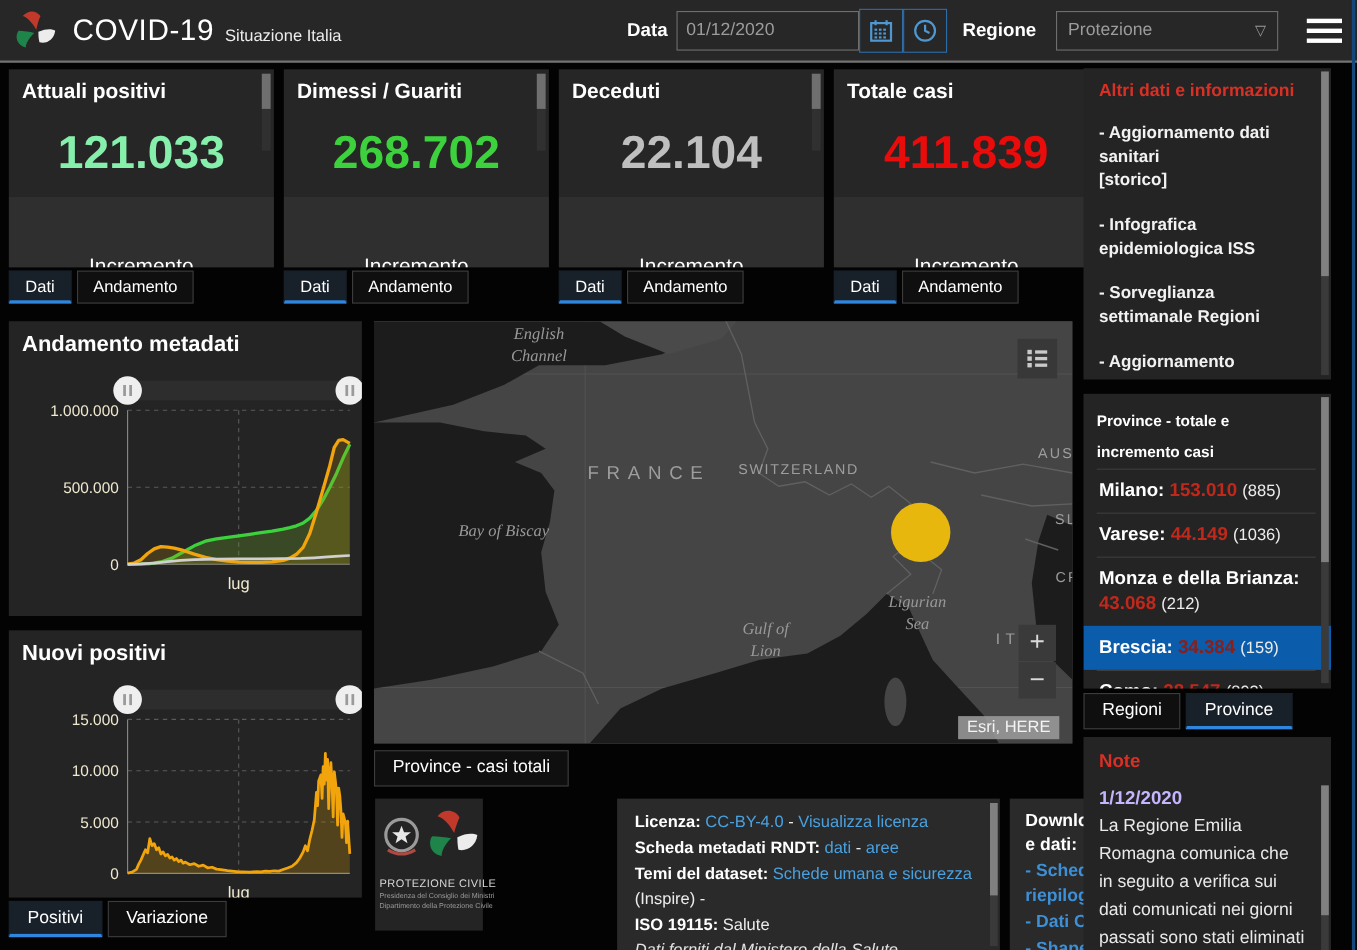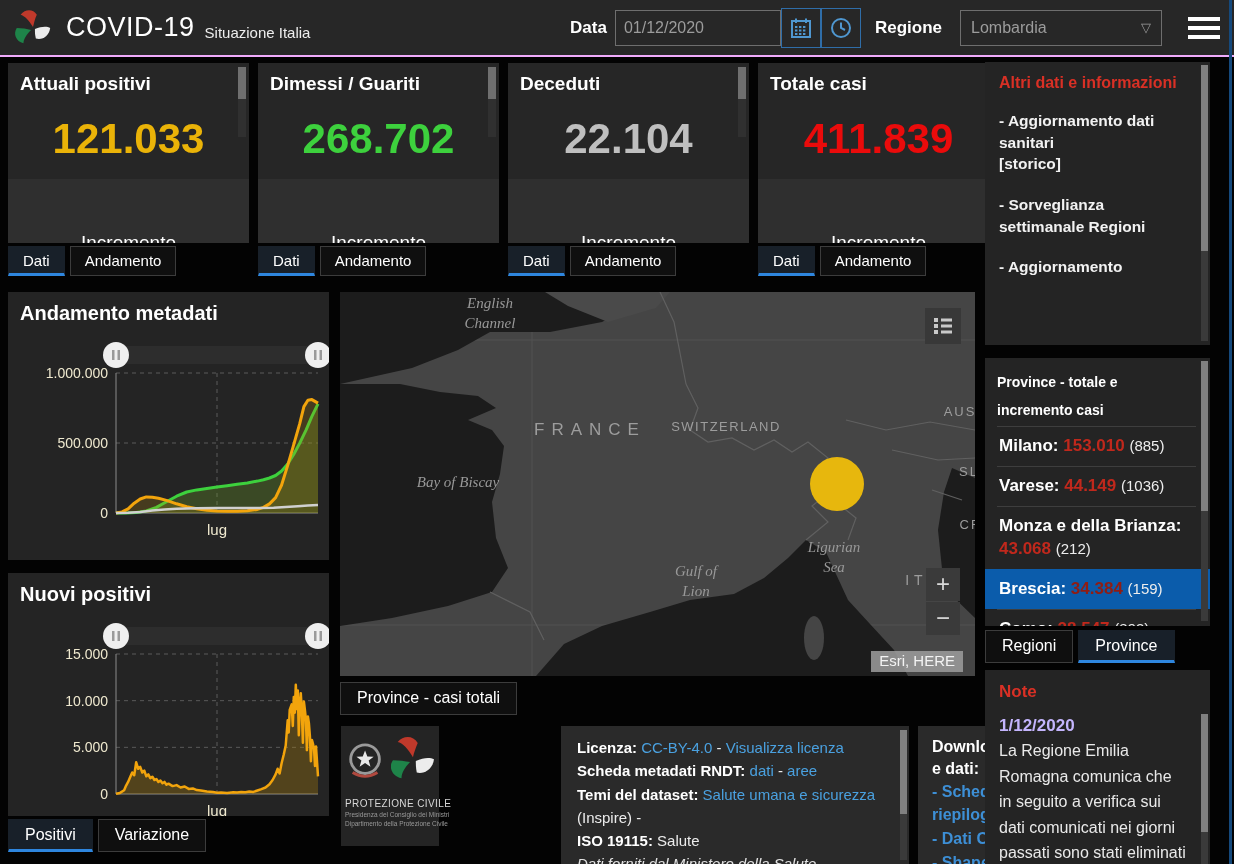--- a/index.html
+++ b/index.html
@@ -1,20 +1,20 @@
 <!DOCTYPE html>
 <html><head>
 <meta charset="utf-8">
 <style>
   html,body{margin:0;padding:0;background:#000;}
   body{font-family:"Liberation Sans",sans-serif;-webkit-font-smoothing:antialiased;}
   .app{position:relative;width:1234px;height:864px;background:#030303;overflow:hidden;}
 
   
-  .hdr{position:absolute;left:0;top:0;width:1234px;height:57px;background:#272727;border-bottom:2px solid #f0abfc;display:flex;align-items:center;box-sizing:border-box;padding:0 14px 0 12px;}
+  .hdr{position:absolute;left:0;top:0;width:1234px;height:57px;background:#272727;border-bottom:2px solid #737373;display:flex;align-items:center;box-sizing:border-box;padding:0 14px 0 12px;}
   .hdr .logo{width:42px;height:42px;margin-right:12px;flex:0 0 auto;}
   .hdr .ttl{font-size:27px;font-weight:400;color:#fff;letter-spacing:.5px;}
   .hdr .sub{font-size:15px;color:#ededed;margin-left:10px;margin-top:9px;}
   .hdr .sp{flex:1;}
   .hdr .lbl{font-size:17px;font-weight:bold;color:#fff;margin-right:8px;white-space:nowrap;}
   .datebox{width:166px;height:36px;border:1px solid #6e6e6e;background:transparent;color:#9c9c9c;font-size:16px;font-family:"Liberation Sans",sans-serif;padding:0 8px;box-sizing:border-box;outline:none;}
   .icon-btn{width:40px;height:40px;border:1px solid #2f6da8;display:flex;align-items:center;justify-content:center;box-sizing:border-box;cursor:pointer;background:transparent;}
   .regsel{width:202px;height:36px;border:1px solid #6e6e6e;color:#9c9c9c;font-size:16px;display:flex;align-items:center;box-sizing:border-box;padding:0 10px;margin-left:10px;cursor:pointer;}
   .regsel .tri{margin-left:auto;color:#9c9c9c;font-size:13px;}
   .menu{margin-left:26px;cursor:pointer;display:flex;flex-direction:column;gap:5px;}
@@ -132,35 +132,35 @@
       </svg>
     </div>
     <div class="icon-btn">
       <svg width="24" height="24" viewBox="0 0 24 24">
         <circle cx="12" cy="12" r="9" fill="none" stroke="#4f97d0" stroke-width="2"></circle>
         <path d="M12 6.5 V12 L16 14" fill="none" stroke="#4f97d0" stroke-width="2"></path>
       </svg>
     </div>
     <div class="lbl" style="margin-left:14px">Regione</div>
     <div class="regsel">
-      <span>Lombardia</span>
+      <span>Protezione</span>
       <span class="tri">▽</span>
     </div>
     <div class="menu" aria-label="menu">
       <i></i>
         <i></i>
         <i></i>
     </div>
   </div>
 
   <div class="cards" id="cards">
       <div class="cardwrap">
         <div class="card">
           <div class="t">Attuali positivi</div>
-          <div class="v" style="color: #eab308;">121.033</div>
+          <div class="v" style="color: #86efac;">121.033</div>
           <div class="incband">
             <div class="il">Incremento</div>
             <div class="iv" style="color: rgb(245, 165, 25);">-4.375</div>
           </div>
           <div class="mini-scroll">
             <i></i>
           </div>
         </div>
         <div class="tabs">
           <div class="tab active">Dati</div>
@@ -356,21 +356,21 @@
         </svg>
       </div>
       <div class="nm">PROTEZIONE CIVILE</div>
       <div class="sl">Presidenza del Consiglio dei Ministri</div>
       <div class="sl">Dipartimento della Protezione Civile</div>
     </div>
     <div class="licbox">
       <div id="license-lines">
           <div class="ln"><b>Licenza: </b><span class="lnk">CC-BY-4.0</span><span> - </span><span class="lnk">Visualizza licenza</span></div>
           <div class="ln"><b>Scheda metadati RNDT: </b><span class="lnk">dati</span><span> - </span><span class="lnk">aree</span></div>
-          <div class="ln"><b>Temi del dataset: </b><span class="lnk">Salute umana e sicurezza</span><span> (Inspire) -</span></div>
+          <div class="ln"><b>Temi del dataset: </b><span class="lnk">Schede umana e sicurezza</span><span> (Inspire) -</span></div>
           <div class="ln"><b>ISO 19115: </b><span>Salute</span></div>
           <div class="ln"><span class="it">Dati forniti dal Ministero della Salute</span></div>
         </div>
       <div class="vscroll" style="height:130px;top:4px;">
           <i style="height:84px;margin-top:0;"></i>
         </div>
     </div>
     <div class="dlbox">
       <div class="dt">Download schede e dati:</div>
       <div id="download-links">
@@ -384,20 +384,22 @@
     </div>
   </div>
 
   <div class="sidebar">
     <div class="panel sp-a">
       <div class="rt" id="info-title" style="color: rgb(217, 48, 37);">Altri dati e informazioni</div>
       <div id="info-items">
           <div class="itm">- Aggiornamento dati
 sanitari
   [storico]</div>
+          <div class="itm">- Infografica
+epidemiologica ISS</div>
           <div class="itm">- Sorveglianza
 settimanale Regioni</div>
           <div class="itm">- Aggiornamento</div>
         </div>
       <div class="vscroll" style="height:276px;">
           <i style="height:186px;"></i>
         </div>
     </div>
 
     <div class="panel sp-b">

